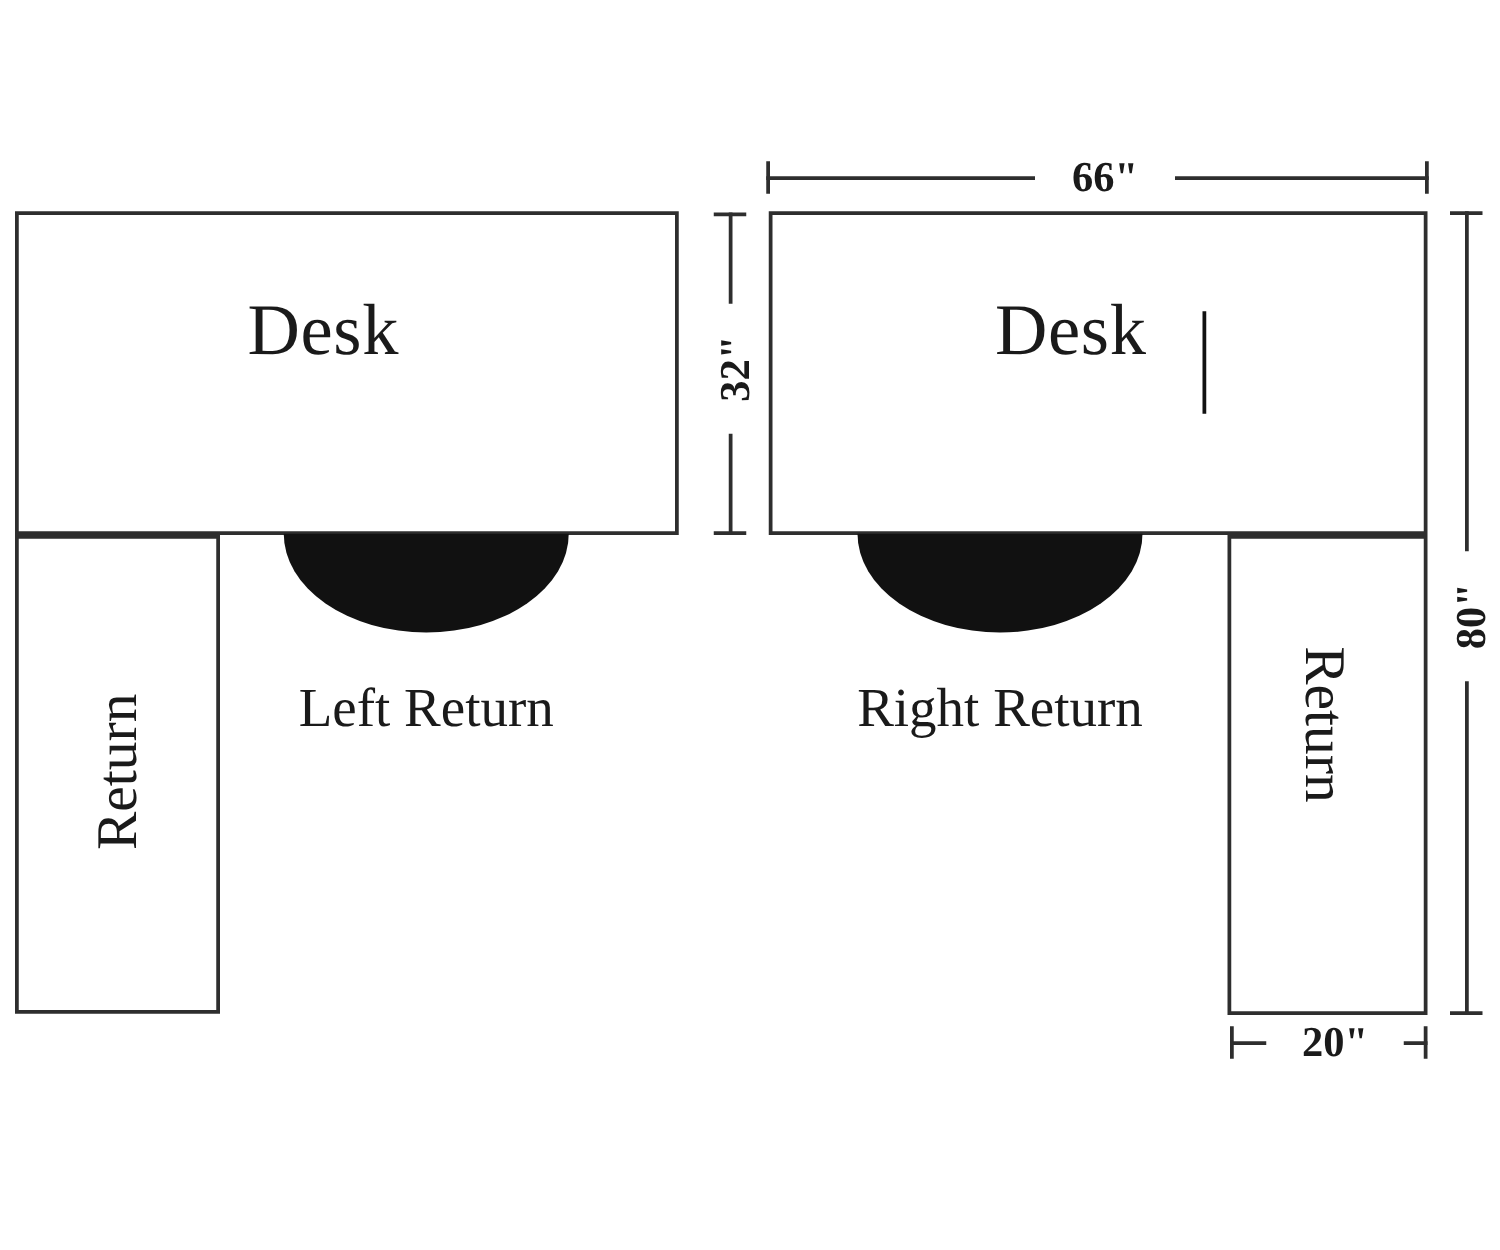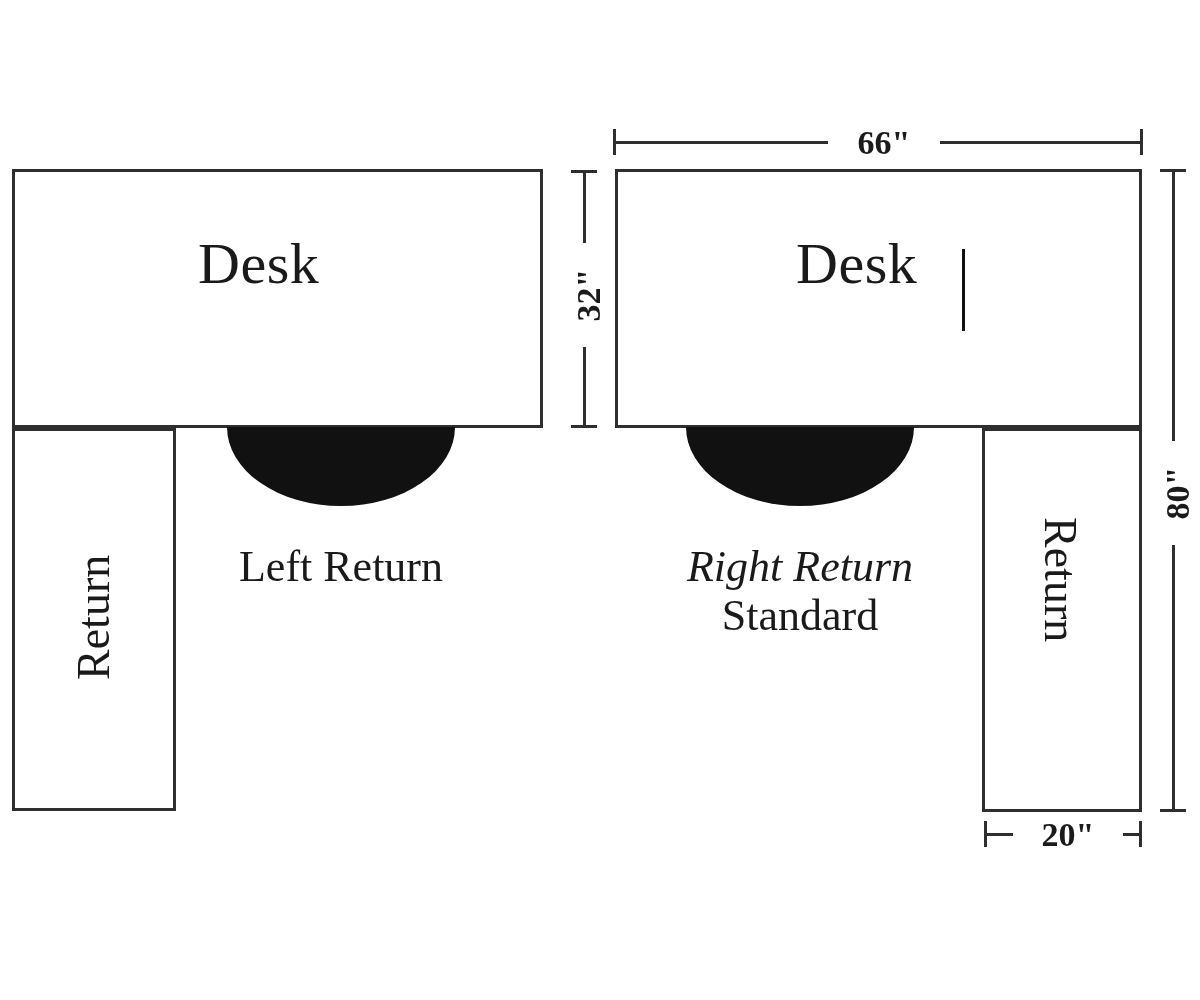--- a/index.html
+++ b/index.html
@@ -136,22 +136,21 @@
   <div class="chair" style="left:686px; top:427px; width:228px; height:79px;"></div>
 
   <div class="box" style="left:982px; top:428px; width:160px; height:384px;"></div>
 
   <div class="lbl lbl-desk" style="left:796px; top:234px;">Desk</div>
 
   <div class="caret" style="left:962px; top:249px; height:82px;"></div>
 
   <div class="lbl lbl-rot-down" style="left:1084px; top:517px;">Return</div>
 
-  <div class="lbl lbl-caption" style="left:640px; top:540px; width:320px;font-style:italic;">Right Return</div>
-  <div class="lbl lbl-caption" style="left:640px; top:589px; width:320px;">Standard</div>
+  <div class="lbl lbl-caption" style="left:640px; top:540px; width:320px;">Right Return</div>
 
   <div>
     <div class="dim-h" style="left:613px; top:141px; width:530px;"></div>
     <div class="tick-v" style="left:613px; top:129px; height:26px;"></div>
     <div class="tick-v" style="left:1140px; top:129px; height:26px;"></div>
     <div class="dim-text" style="left:828px; top:124px; width:100px; padding:0 6px;">66"</div>
   </div>
 
   <div>
     <div class="dim-v" style="left:583px; top:170px; height:258px;"></div>

